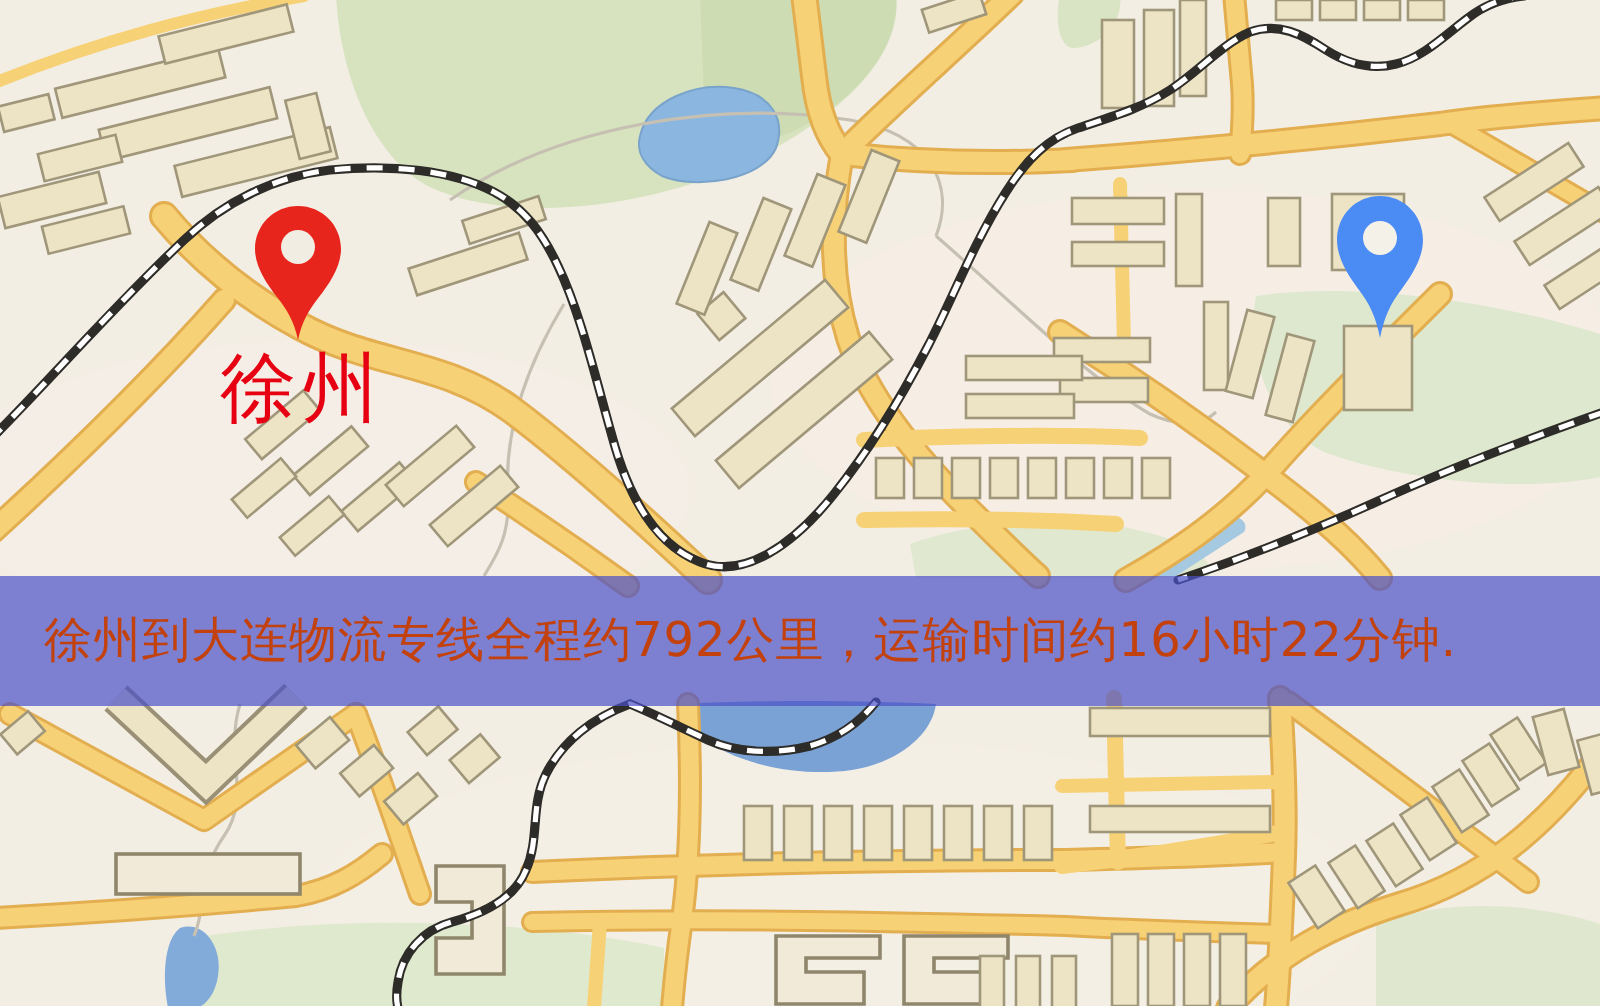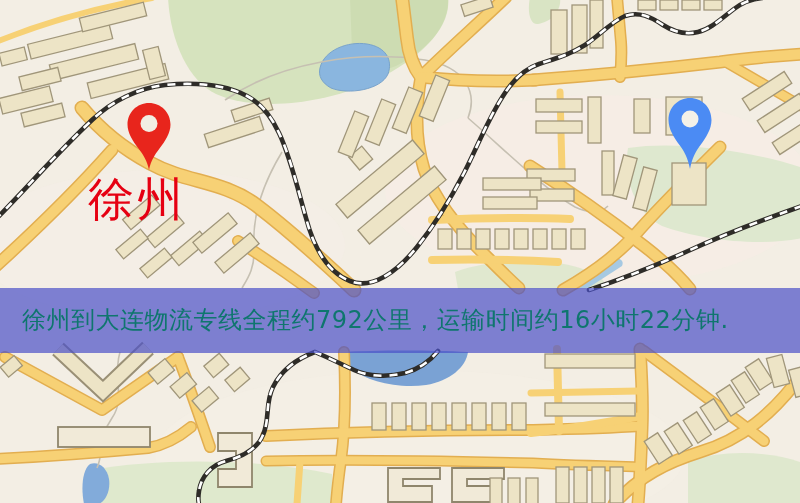--- a/index.html
+++ b/index.html
@@ -13,29 +13,29 @@
   .rc{fill:none;stroke:#E2AE50;stroke-linecap:round;stroke-linejoin:round;}
   .rf{fill:none;stroke:#F7D175;stroke-linecap:round;stroke-linejoin:round;}
   
   .rlb{fill:none;stroke:#2E2C28;stroke-linecap:round;}
   .rlw{fill:none;stroke:#FFFFFF;stroke-dasharray:8 8;}
   
   .bld{fill:#EDE4C6;stroke:#A0967A;stroke-width:1.3;}
   .bldl{fill:#F1EAD8;stroke:#8F866C;stroke-width:1.8;}
   .ctr{fill:none;stroke:#C6C0B2;stroke-width:1.6;}
   .city-label{
-    position:absolute;font-size:46px;line-height:1;letter-spacing:3px;
-    font-family:Liberation Sans, sans-serif;white-space:nowrap;
+    position:absolute;font-size:38px;line-height:1;letter-spacing:3px;
+    font-family:Liberation Sans, sans-serif;white-space:nowrap;margin-left:22px;
   }
   .city-label.origin{left:88px;top:176px;color:#E60012;}
   .city-label.dest{left:641px;top:176px;color:#2433D6;}
   .banner{
     position:absolute;left:0;top:288px;width:800px;height:65px;
     background:rgba(74,80,200,0.70);
-    color:#0f766e;font-size:24px;line-height:65px;
+    color:#c2410c;font-size:24px;line-height:65px;
     padding-left:22px;box-sizing:border-box;white-space:nowrap;
     letter-spacing:0.5px;
   }
   .pin{position:absolute;}
   .pin.origin{left:126px;top:102px;}
   .pin.dest{left:667px;top:97px;}
 </style>
 </head>
 <body>
 

